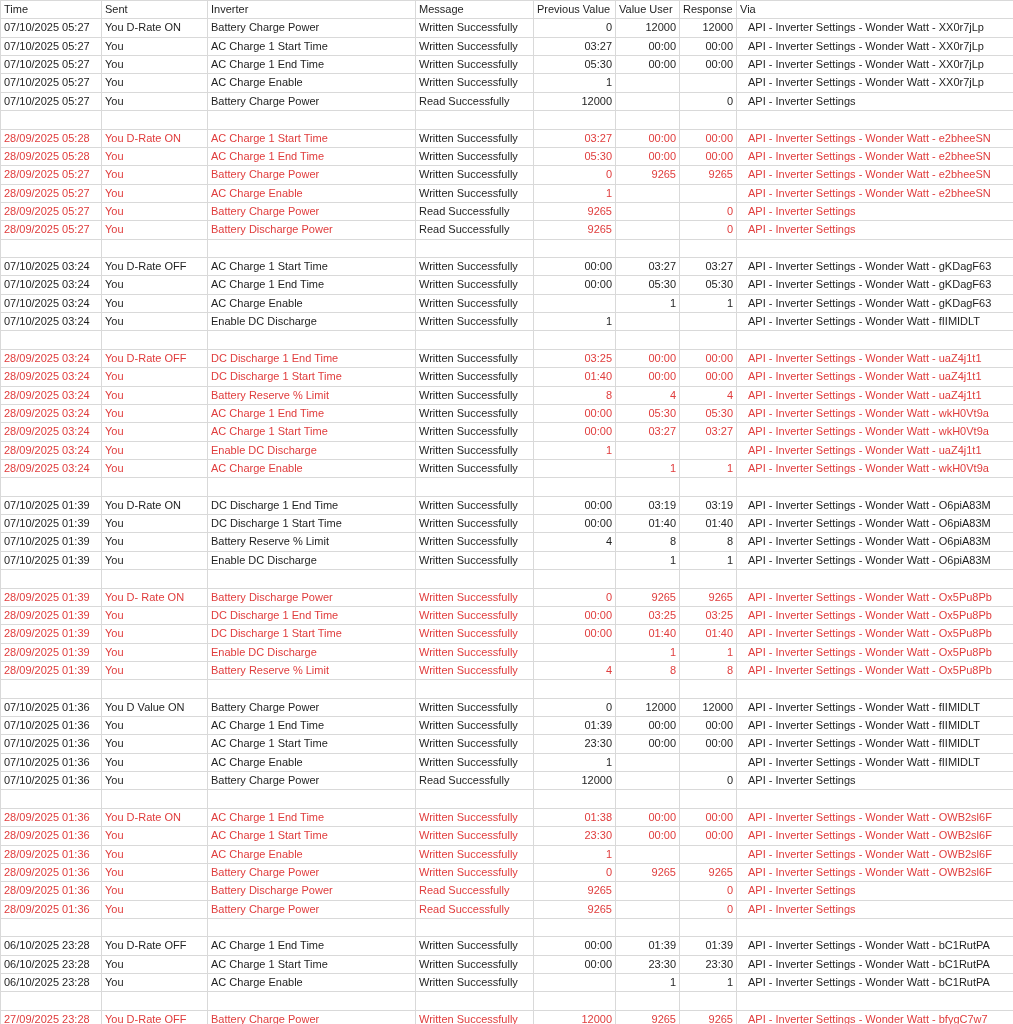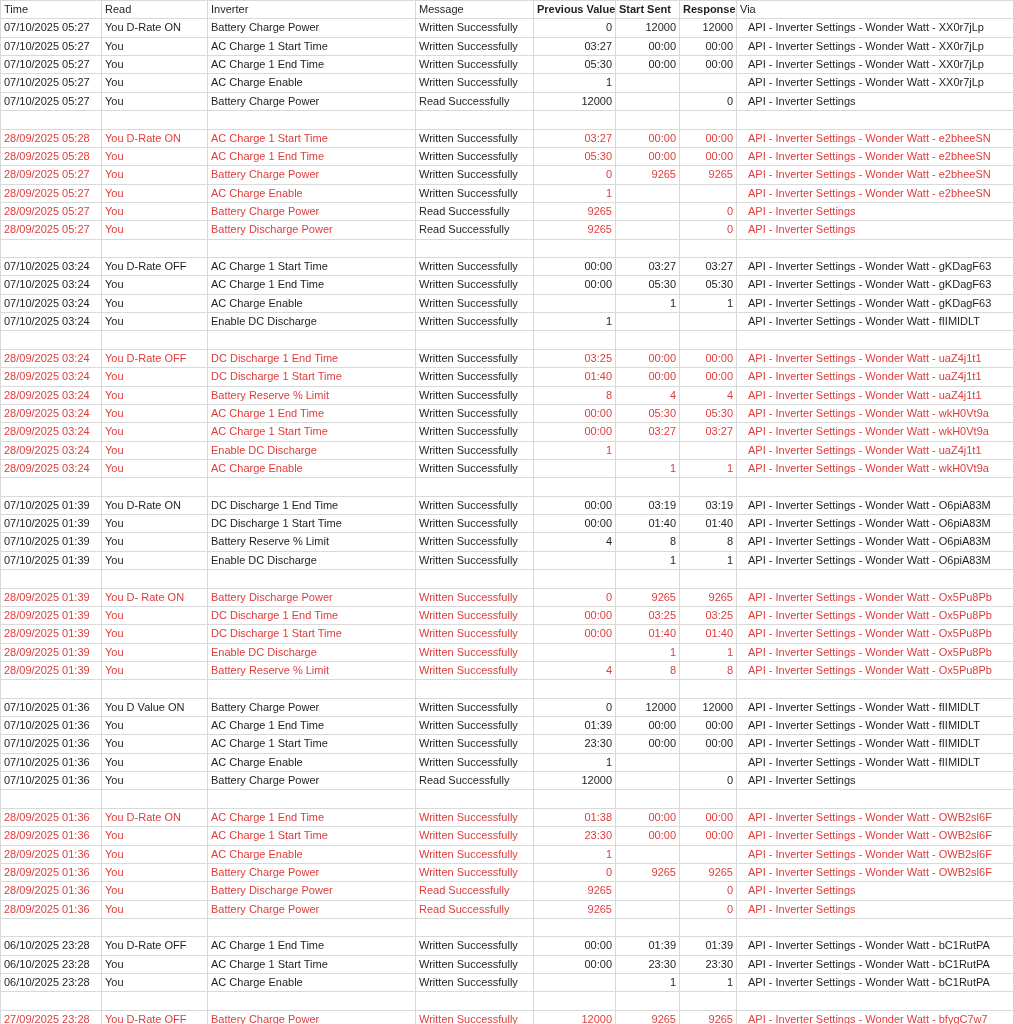--- a/index.html
+++ b/index.html
@@ -24,21 +24,21 @@
     line-height: 17.36px;
     white-space: nowrap;
     overflow: hidden;
     color: #1f1f1f;
     font-weight: normal;
     text-align: left;
     vertical-align: middle;
   }
   th { color: #1f1f1f; border-radius: 8px; }
   td.c4, td.c5, td.c6, th.c4, th.c5, th.c6 { text-align: right; }
-  th.c4, th.c5, th.c6 { text-align: left; font-weight: bold; }
+  th.c4, th.c5, th.c6 { text-align: left; }
   tr.red td { color: #e03c3c; }
   tr.red td.msg-black { color: #1f1f1f; }
   td.c7 { padding-left: 11px; }
 </style>
 </head>
 <body>
 
 <table class="log-table">
   <colgroup>
     <col style="width:101px">
@@ -46,25 +46,25 @@
     <col style="width:208px">
     <col style="width:118px">
     <col style="width:82px">
     <col style="width:64px">
     <col style="width:57px">
     <col style="width:277px">
   </colgroup>
   <thead>
     <tr>
       <th class="c0">Time</th>
-      <th class="c1">Read</th>
+      <th class="c1">Sent</th>
       <th class="c2">Inverter</th>
       <th class="c3">Message</th>
       <th class="c4">Previous Value</th>
-      <th class="c5">Start Sent</th>
+      <th class="c5">Value User</th>
       <th class="c6">Response</th>
       <th class="c7">Via</th>
     </tr>
   </thead>
   <tbody id="log-body">
       <tr>
         <td class="c0">07/10/2025 05:27</td>
         <td class="c1">You D-Rate ON</td>
         <td class="c2">Battery Charge Power</td>
         <td class="c3">Written Successfully</td>

